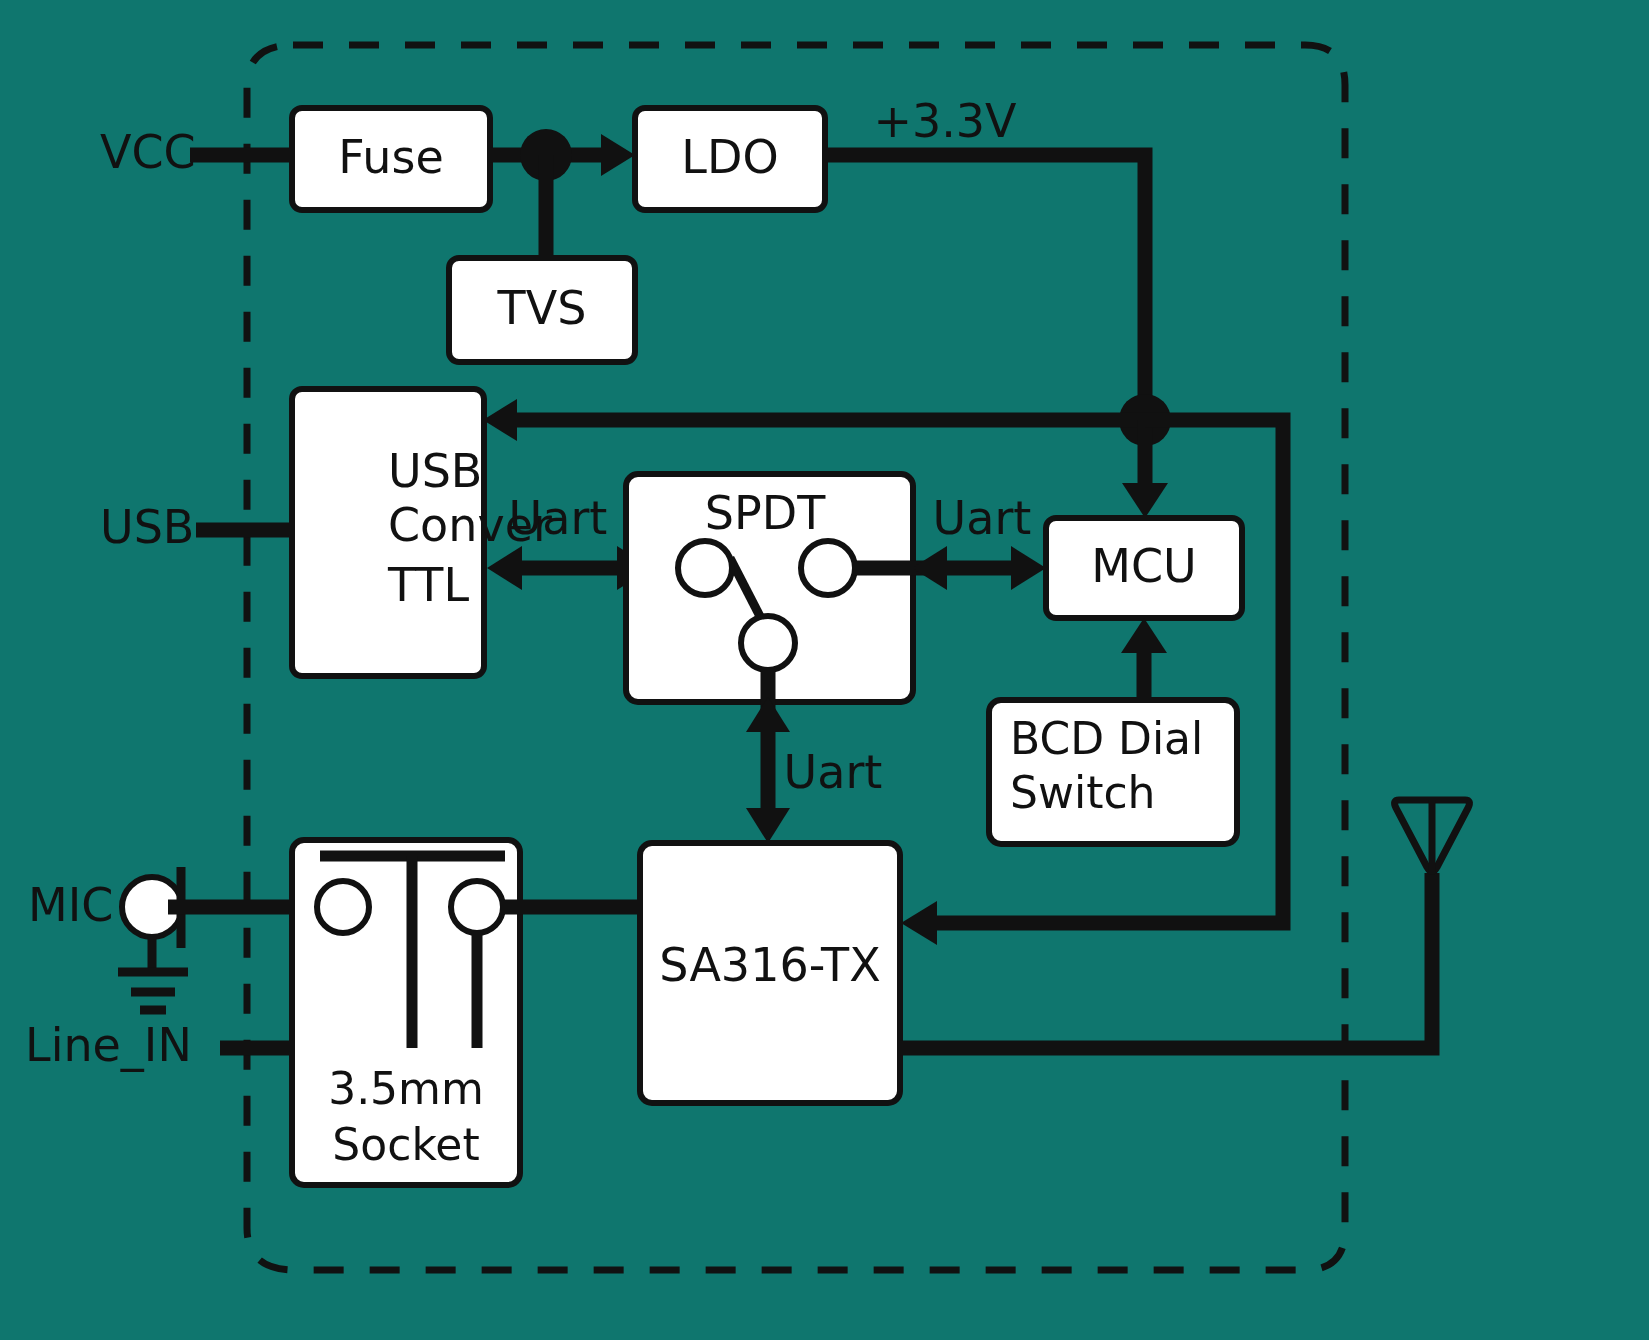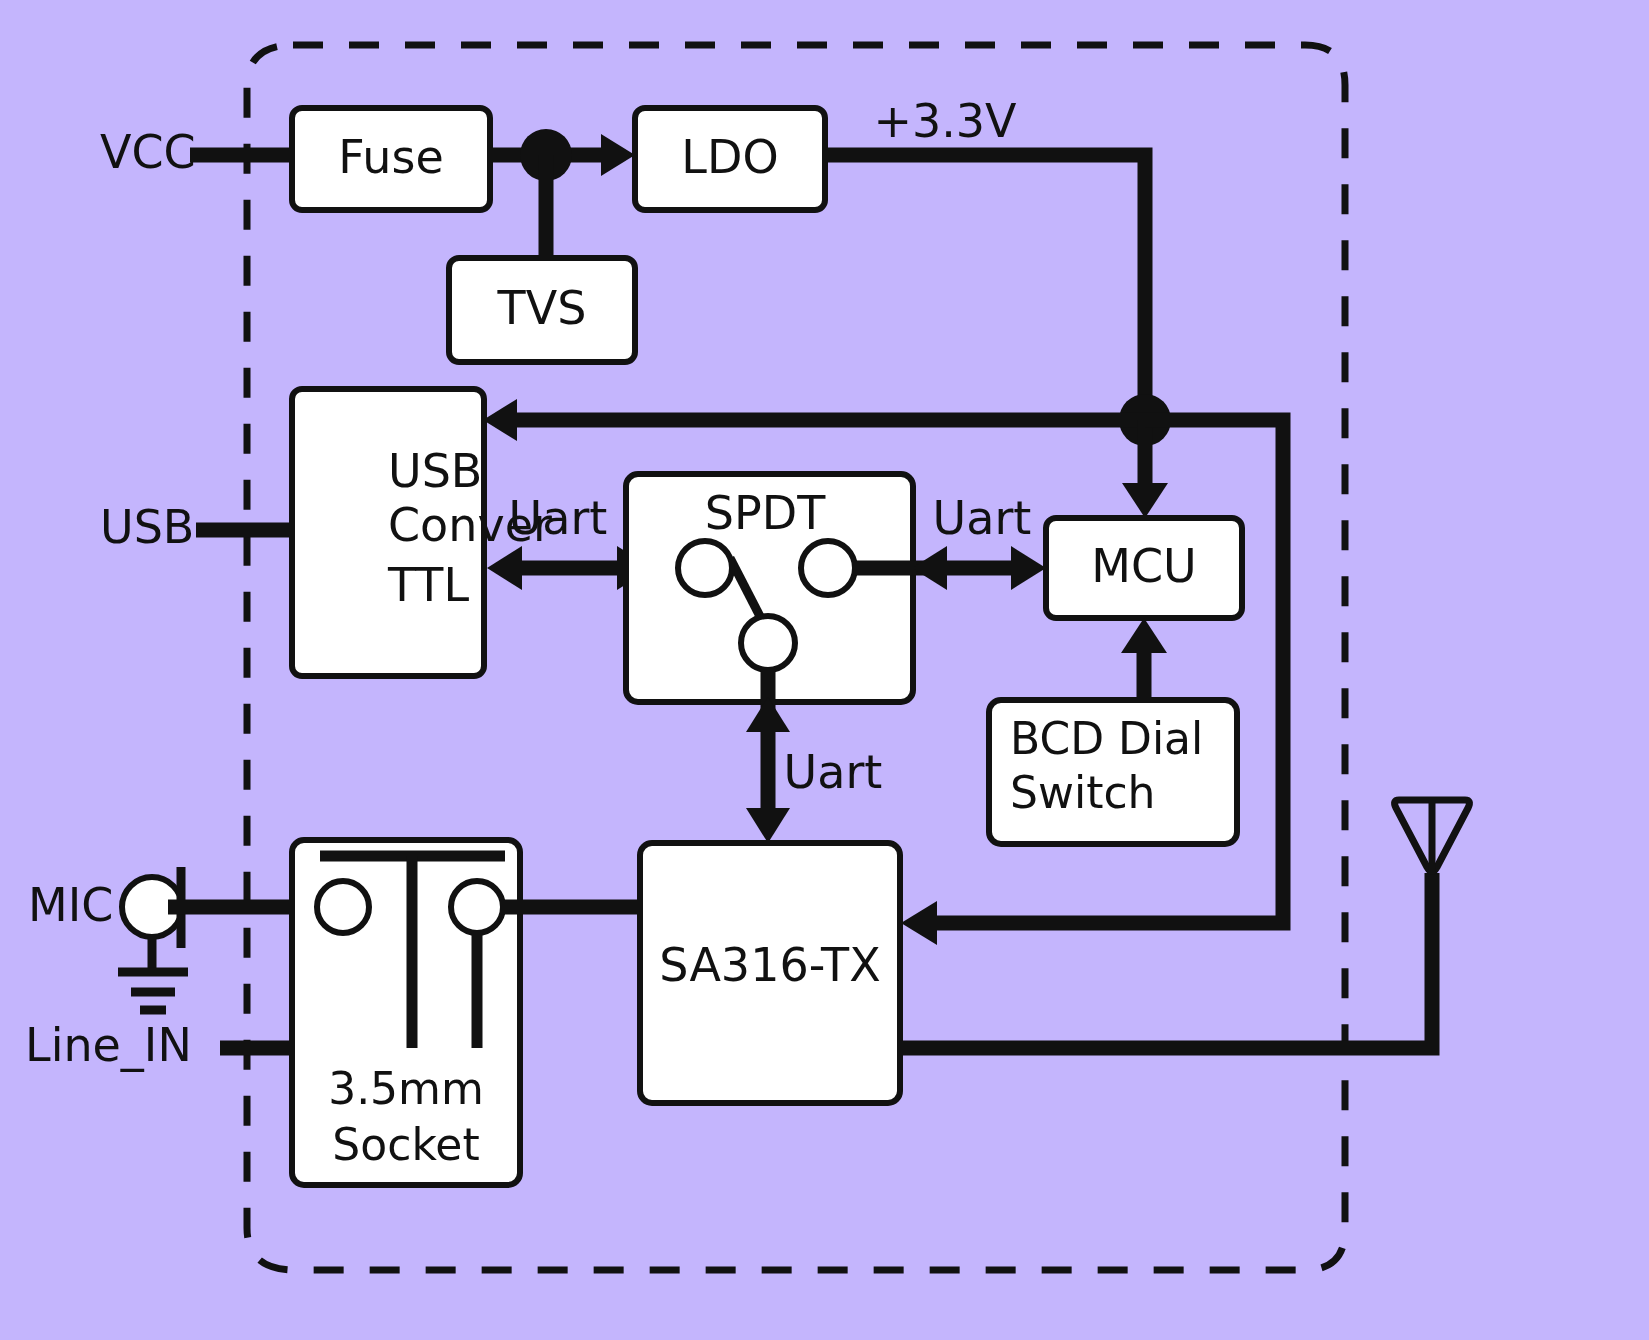--- a/index.html
+++ b/index.html
@@ -10,21 +10,21 @@
   body {
     width: 1649px;
     height: 1340px;
     font-family: "DejaVu Sans", sans-serif;
     overflow: hidden;
   }
   #diagram-root {
     position: relative;
     width: 1649px;
     height: 1340px;
-    background: #c4b5fd;
+    background: #0f766e;
   }
   svg#schematic {
     display: block;
     width: 1649px;
     height: 1340px;
   }
   .blk-rect {
     fill: #ffffff;
     stroke: #111111;
     stroke-width: 6;

